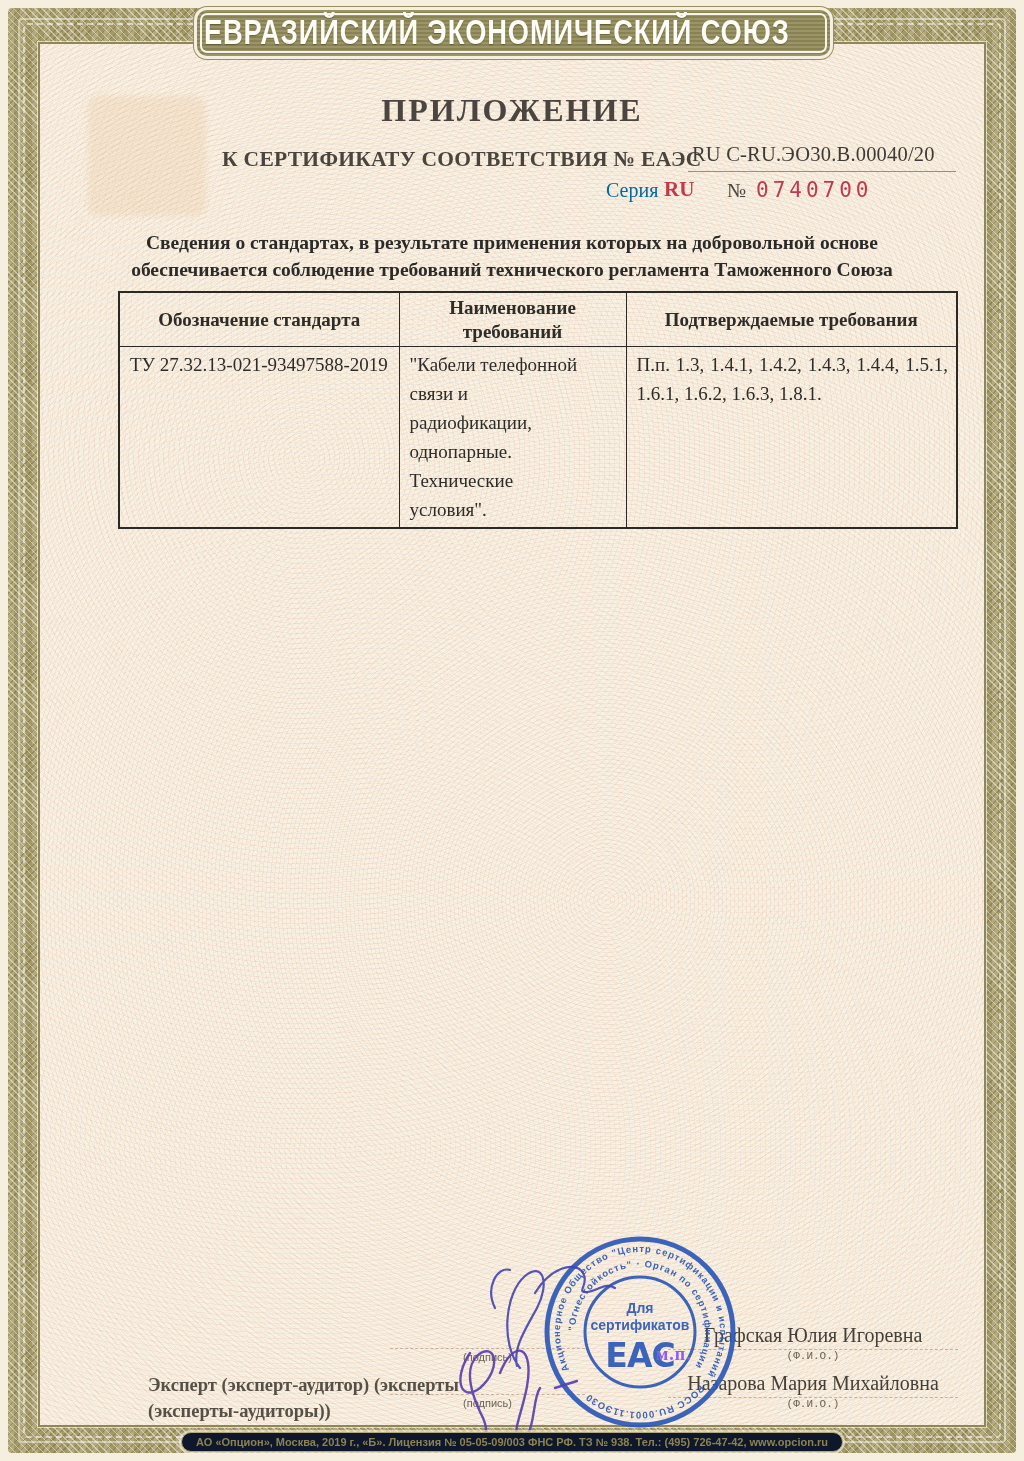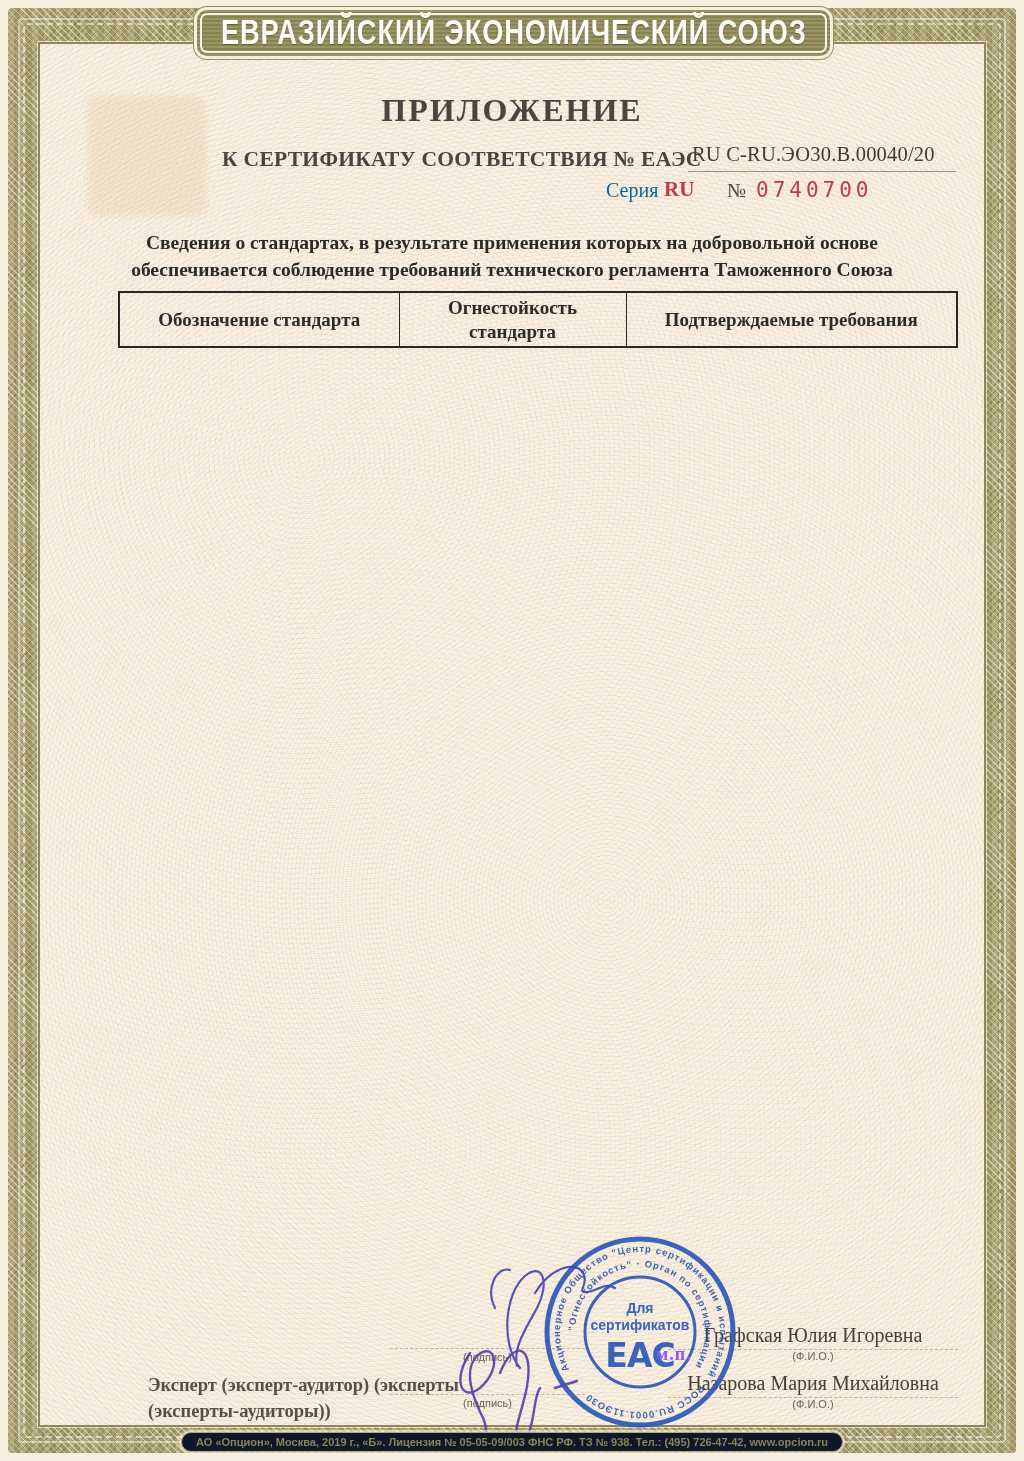--- a/index.html
+++ b/index.html
@@ -20,21 +20,21 @@
       repeating-radial-gradient(circle at 28% 30%, rgba(205,120,105,.09) 0 1px, rgba(0,0,0,0) 1px 5px),
       repeating-radial-gradient(circle at 75% 22%, rgba(226,170,100,.10) 0 1px, rgba(0,0,0,0) 1px 6px),
       repeating-radial-gradient(circle at 60% 62%, rgba(200,120,110,.10) 0 1px, rgba(0,0,0,0) 1px 4px),
       repeating-radial-gradient(circle at 35% 80%, rgba(140,150,205,.08) 0 1px, rgba(0,0,0,0) 1px 5px);}
   .watermark{position:absolute;left:88px;top:96px;width:118px;height:120px;border-radius:10px;
       background:rgba(225,150,70,.12);filter:blur(3px);}
   
   .banner{position:absolute;left:197px;top:10px;width:633px;height:46px;background:#8f8857;border-radius:10px;
       box-shadow:0 0 0 3px #f6efdf, 0 0 0 4px #97905e;
       background-image:repeating-linear-gradient(0deg, rgba(255,255,255,.10) 0 2px, rgba(90,84,40,.12) 2px 4px);
-      display:flex;align-items:center;justify-content:center;}
+      display:flex;align-items:center;justify-content:flex-end;}
   .banner::after{content:"";position:absolute;inset:3px;border:2px solid rgba(252,250,240,.95);border-radius:7px;pointer-events:none;}
   .banner span{font-family:"Liberation Sans",sans-serif;font-weight:bold;font-size:31px;color:#fdfcf6;
       letter-spacing:1px;transform:scale(.88,1.12);white-space:nowrap;text-shadow:0 1px 1px rgba(70,64,30,.55);}
   
   .title{position:absolute;left:0;top:92px;width:100%;text-align:center;font-size:32px;font-weight:bold;
       letter-spacing:2px;color:#4c453f;}
   .subtitle{position:absolute;left:222px;top:147px;font-size:21.5px;font-weight:bold;color:#4a443e;letter-spacing:.3px;}
   .cert-no{position:absolute;left:692px;top:143px;font-size:20.5px;color:#3f3a35;letter-spacing:.2px;}
   .cert-underline{position:absolute;left:688px;top:147px;width:268px;height:24px;border-bottom:1px solid #9a8e80;}
   .series-label{position:absolute;left:606px;top:179px;font-size:20px;color:#0369a1;}
@@ -54,21 +54,21 @@
   td.c2{padding-right:34px;}
   td.c3{text-align:justify;text-align-last:left;}
   
   .sig-label{position:absolute;font-size:18.5px;font-weight:bold;color:#575046;line-height:26px;width:300px;}
   .lbl-head{left:148px;top:1317px;}
   .lbl-expert{left:148px;top:1372px;width:320px;}
   .sig-line{position:absolute;width:195px;border-bottom:1px dashed #c9b0a0;height:16px;}
   .sig-caption{position:absolute;width:195px;text-align:center;font-size:11px;color:#6b6258;font-family:"Liberation Sans",sans-serif;}
   .name-block{position:absolute;width:290px;text-align:center;}
   .name-text{font-size:20px;color:#443f39;border-bottom:1px dashed #c9b0a0;padding-bottom:2px;white-space:nowrap;}
-  .name-caption{font-size:11px;color:#6b6258;font-family:Liberation Sans, sans-serif;text-align:center;}
+  .name-caption{font-size:11px;color:#6b6258;font-family:Liberation Mono, monospace;text-align:center;}
   .mp{position:absolute;left:656px;top:1344px;font-size:18px;font-weight:bold;color:#8b5cf6;letter-spacing:1px;}
   .stamp-svg{position:absolute;left:520px;top:1212px;opacity:.92;}
   .ink-svg{position:absolute;left:425px;top:1248px;}
   
   .footer-pill{position:absolute;left:50%;bottom:9px;transform:translateX(-50%);background:#0f172a;
       border:1.5px solid #b3a97b;border-radius:11px;padding:3px 14px;white-space:nowrap;
       font-family:"Liberation Sans",sans-serif;font-size:11px;font-weight:bold;color:#8c8354;
       box-shadow:0 0 0 2px rgba(249,244,228,.6);}
 </style>
 </head>
@@ -99,22 +99,27 @@
 
   <table class="doc-table">
     <colgroup>
         <col style="width:280px">
         <col style="width:227px">
         <col style="width:331px">
       </colgroup>
     <tbody>
         <tr>
       <th>Обозначение стандарта</th>
-      <th>Огнестойкость стандарта</th>
+      <th>Наименование требований</th>
       <th>Подтверждаемые требования</th>
+    </tr>
+    <tr>
+      <td class="c1">ТУ 27.32.13-021-93497588-2019</td>
+      <td class="c2">"Кабели телефонной связи и радиофикации, однопарные. Технические условия".</td>
+      <td class="c3">П.п. 1.3, 1.4.1, 1.4.2, 1.4.3, 1.4.4, 1.5.1, 1.6.1, 1.6.2, 1.6.3, 1.8.1.</td>
     </tr>
   </tbody>
     </table>
 
   <div class="sig-label lbl-expert">Эксперт (эксперт-аудитор) (эксперты (эксперты-аудиторы))</div>
 
   <div class="sig-line" style="left:390px;top:1332px;"></div>
   <div class="sig-caption" style="left:390px;top:1351px;">(подпись)</div>
   <div class="sig-line" style="left:390px;top:1378px;"></div>
   <div class="sig-caption" style="left:390px;top:1397px;">(подпись)</div>

